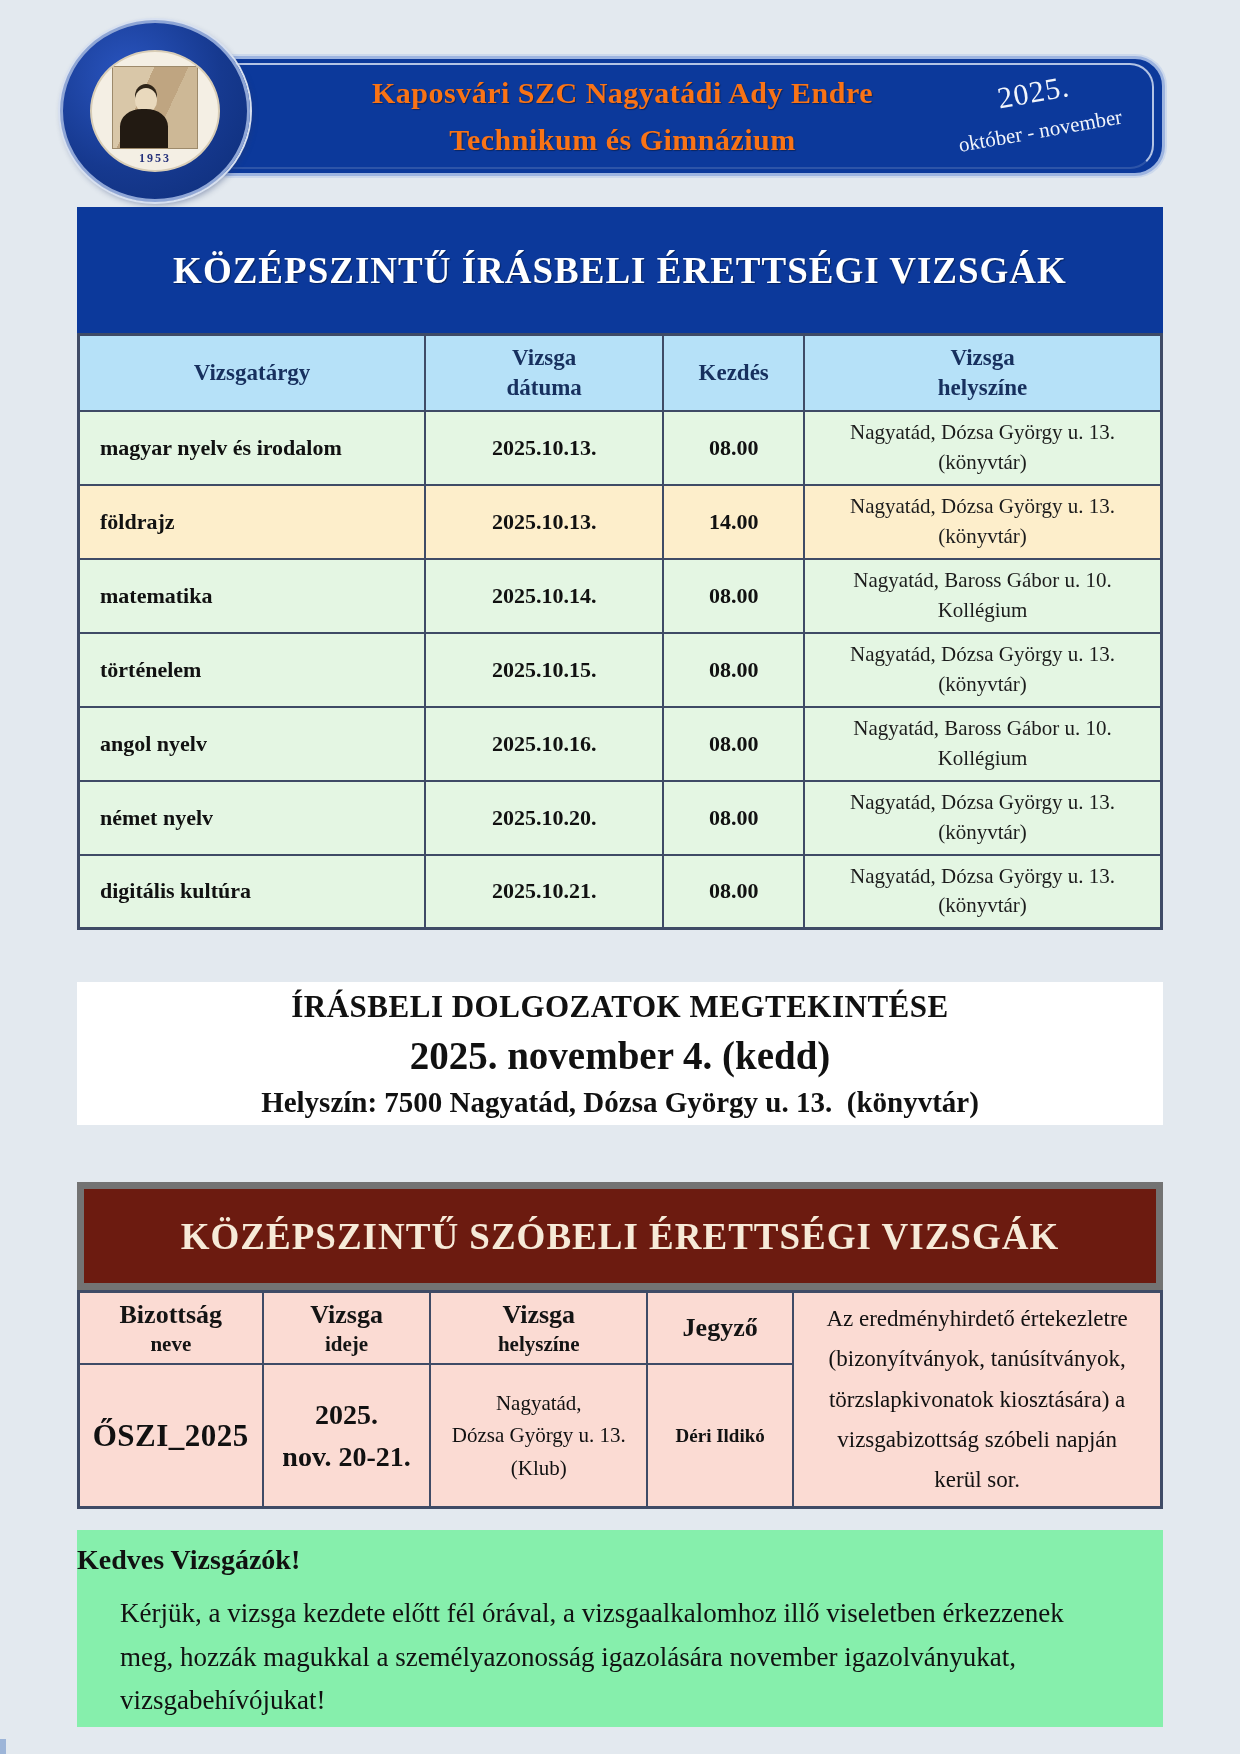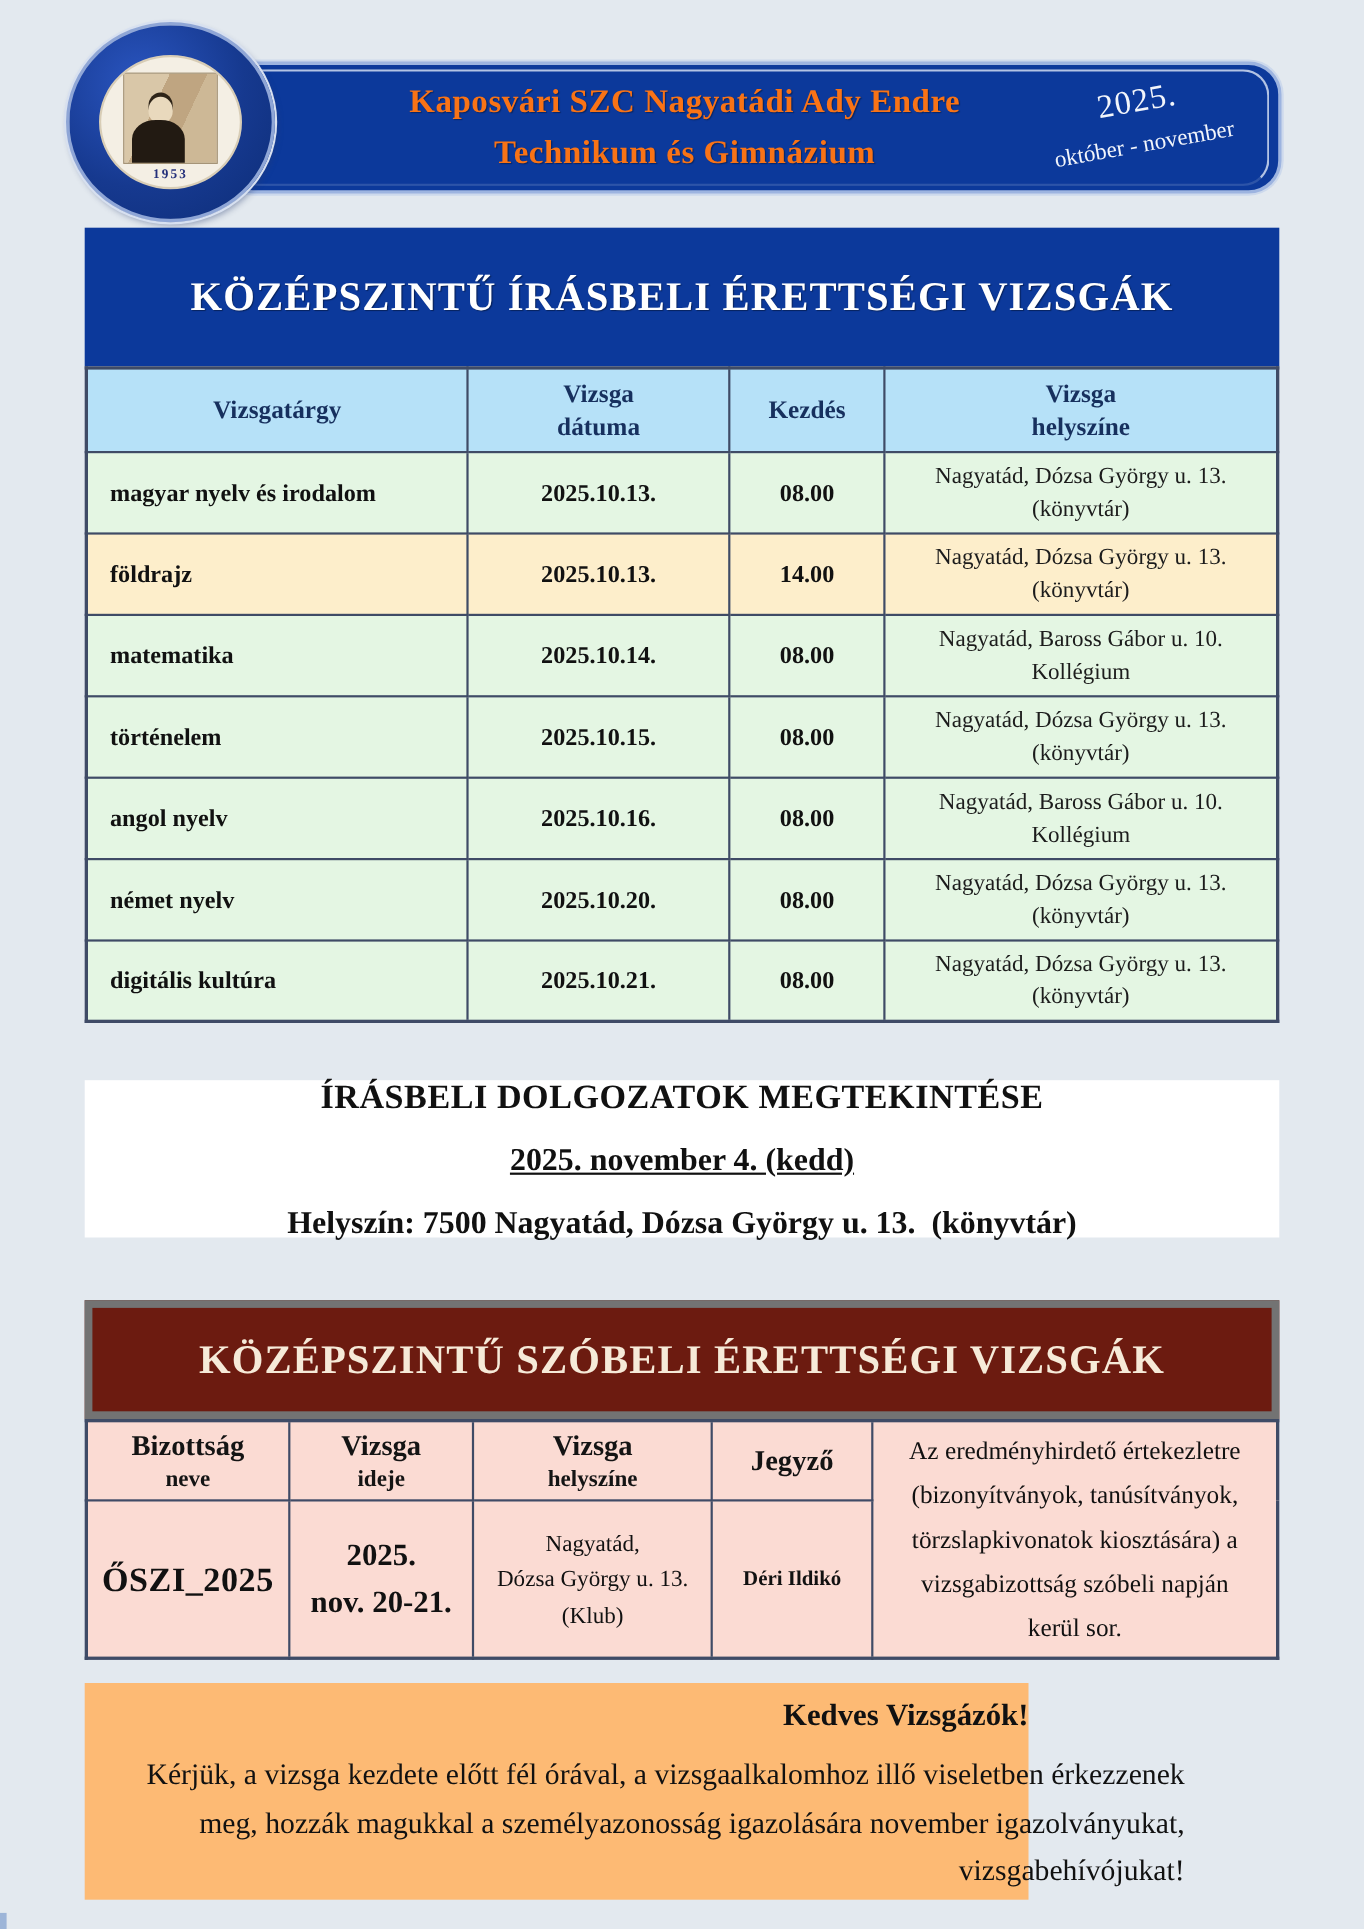--- a/index.html
+++ b/index.html
@@ -113,46 +113,46 @@
   .written td.subject{text-align:left;padding-left:20px;font-weight:bold;}
   .written td.date,.written td.start{text-align:center;font-weight:bold;margin-top:25px;}
   .written td.loc{text-align:center;font-weight:normal;font-size:21px;line-height:1.4;color:#1c1c1c;}
   .written tr.green td{background:var(--row-green);}
   .written tr.cream td{background:var(--row-cream);}
 
   
   .viewing-box{
     position:absolute;left:77px;top:982px;width:1086px;height:143px;
     background:#fff;display:flex;flex-direction:column;align-items:center;
-    justify-content:center;gap:24px;text-align:center;font-weight:bold;
+    justify-content:center;gap:8px;text-align:center;font-weight:bold;
   }
   .v-title{font-size:31px;letter-spacing:.5px;}
-  .v-date{font-size:29px;text-decoration:underline;}
+  .v-date{font-size:39px;}
   .v-loc{font-size:29px;white-space:pre-wrap;}
 
   
   .oral{position:absolute;left:77px;top:1182px;}
   .oral table td,.oral table th{background:var(--table-pink);}
   .oral th{height:62px;text-align:center;color:#141414;}
   .oral .h-main{display:block;font-size:26px;font-weight:bold;line-height:1.25;}
   .oral .h-sub{display:block;font-size:21px;font-weight:bold;line-height:1.25;}
   .oral td{height:138px;text-align:center;}
   .oral td.committee{font-size:31px;font-weight:bold;letter-spacing:.5px;}
   .oral td.time{font-size:28px;font-weight:bold;line-height:1.5;}
   .oral td.o-loc{font-size:21px;line-height:1.55;}
   .oral td.clerk{font-size:19px;font-weight:bold;}
   .oral td.note{
     font-size:23px;line-height:1.75;font-weight:normal;
     padding:6px 24px;text-align:center;
   }
 
   
   .notice-box{
-    position:absolute;left:77px;top:1530px;width:858px;height:197px;
-    background:#fdba74;text-align:right;
+    position:absolute;left:77px;top:1530px;width:1086px;height:197px;
+    background:#86efac;text-align:left;
   }
   .n-title{font-size:28px;font-weight:bold;margin-top:14px;}
   .n-body{
     font-size:27px;line-height:1.62;margin:16px auto 0;width:1000px;
   }
 
   .corner-fragment{
     position:absolute;left:0;top:1739px;width:6px;height:15px;background:#9db5d8;
   }
 </style>

